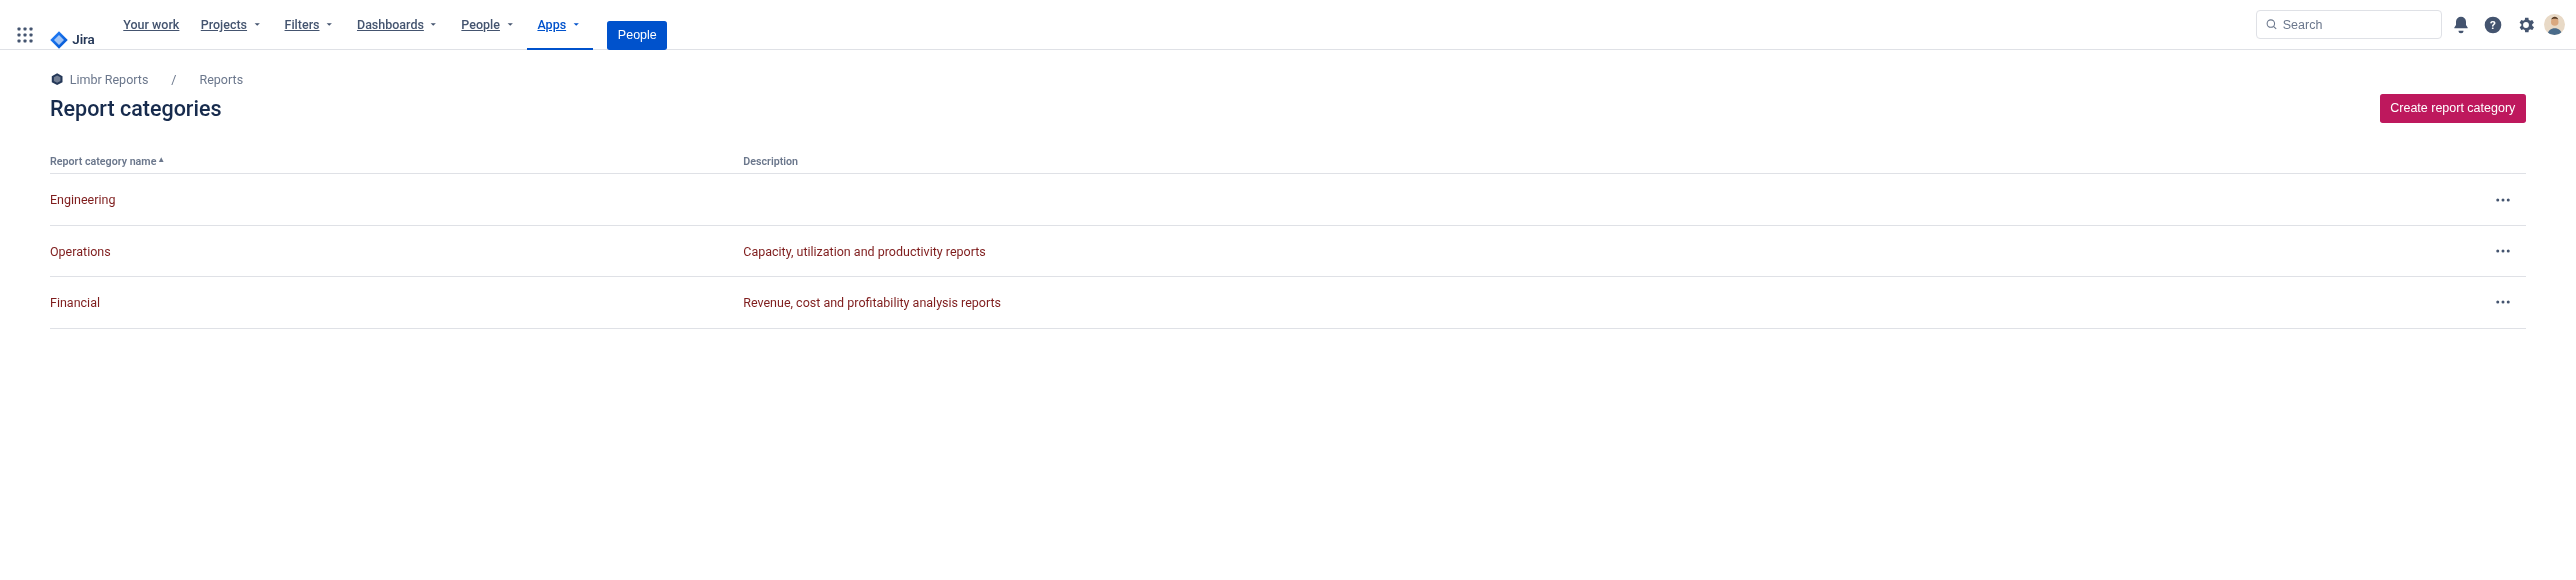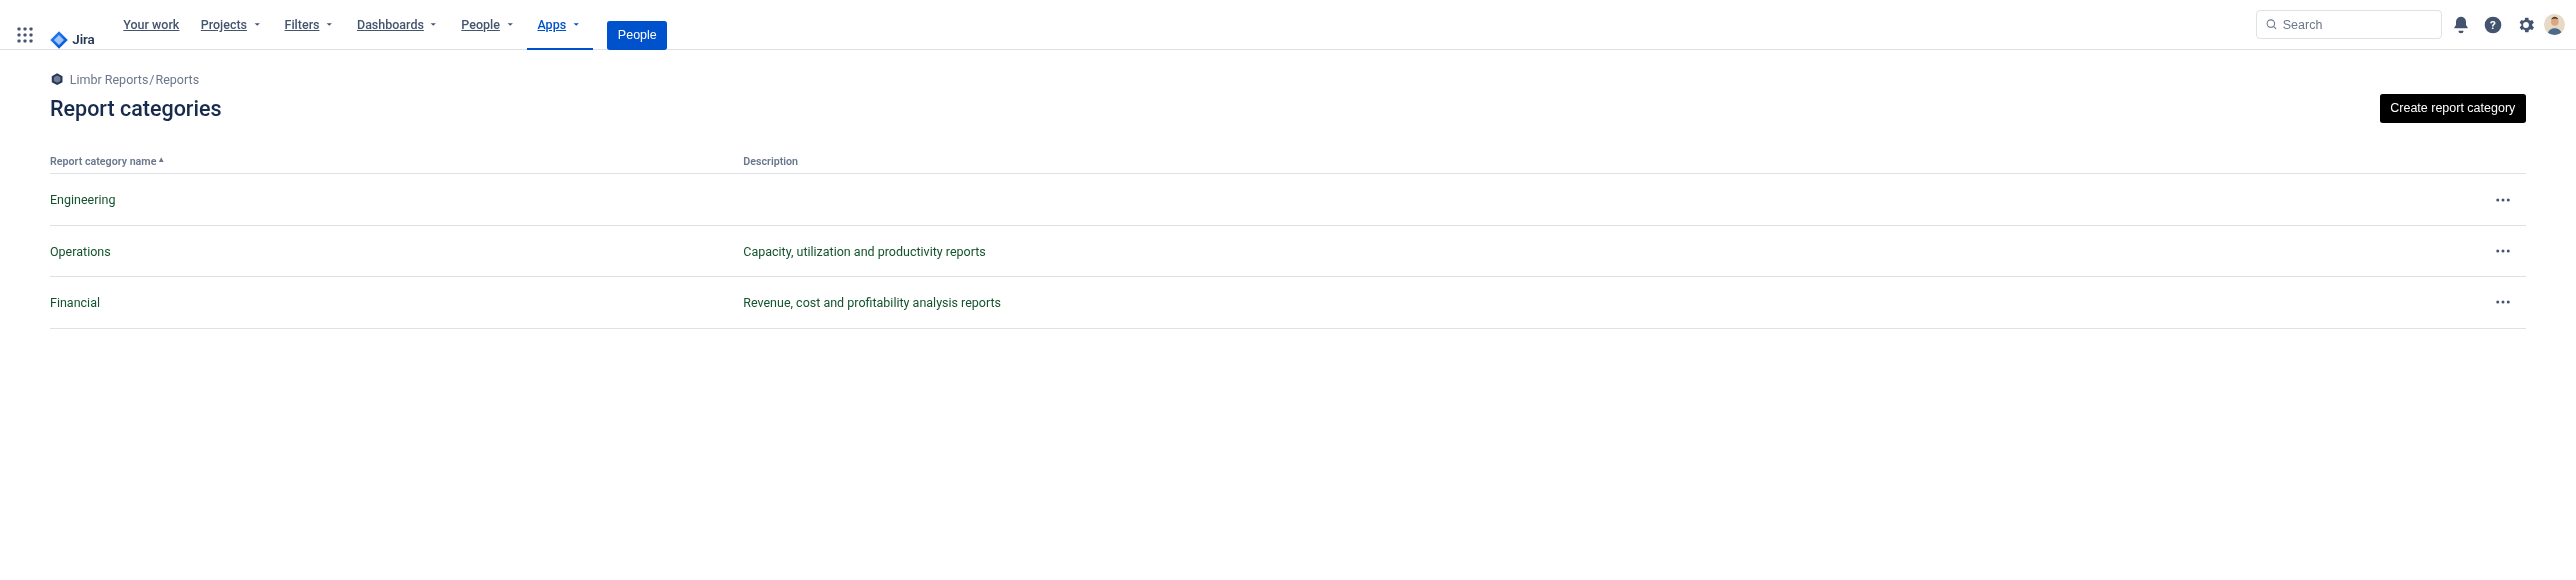--- a/index.html
+++ b/index.html
@@ -22,32 +22,32 @@
 
     .right-group { display:flex; align-items:center; gap:3.6px; }
     .search-box { display:flex; align-items:center; width:186px; height:29px; border:1.8px solid #dfe1e6; border-radius:4px; padding:0 7.2px; gap:5.4px; color:#7a869a; }
     .search-box input { border:none; outline:none; font-size:12.5px; width:100%; color:#172B4D; background:transparent; }
     .search-box input::placeholder { color:#6B778C; }
     .icon-btn { width:29px; height:29px; display:flex; align-items:center; justify-content:center; border-radius:50%; cursor:pointer; color:#44546F; }
     .avatar { width:21.5px; height:21.5px; border-radius:50%; overflow:hidden; cursor:pointer; }
 
     
     .content { padding:21.5px 50px; }
-    .breadcrumb { display:flex; align-items:center; gap:1px; color:#6B778C; font-size:12.5px; margin-bottom:7.2px; }
+    .breadcrumb { display:flex; align-items:center; gap:23px; color:#6B778C; font-size:12.5px; margin-bottom:7.2px; }
     .bc-item { display:flex; align-items:center; gap:5.4px; cursor:pointer; }
     .bc-sep { color:#6B778C; }
     .header-row { display:flex; align-items:center; justify-content:space-between; margin-bottom:27px; }
     .page-title { font-size:21.5px; font-weight:500; color:#172B4D; }
-    .primary-btn { background:#000000; color:#fff; border:none; border-radius:2.7px; padding:0 10.7px; height:29px; font-weight:500; font-size:12.5px; cursor:pointer; }
+    .primary-btn { background:#be185d; color:#fff; border:none; border-radius:2.7px; padding:0 10.7px; height:29px; font-weight:500; font-size:12.5px; cursor:pointer; }
 
     table { width:100%; border-collapse:collapse; }
     thead th { text-align:left; font-size:10.7px; font-weight:600; color:#6B778C; padding:5.4px 7.2px 5.4px 0; border-bottom:1.8px solid #dfe1e6; }
     thead th.sortable { cursor:pointer; }
     tbody tr { border-bottom:0.9px solid #dfe1e6; }
-    tbody td { padding:10.7px 7.2px 10.7px 0; color:#14532d; font-size:12.5px; vertical-align:middle; }
+    tbody td { padding:10.7px 7.2px 10.7px 0; color:#7f1d1d; font-size:12.5px; vertical-align:middle; }
     td.actions { width:38px; text-align:right; }
     .dots-btn { width:29px; height:29px; display:flex; align-items:center; justify-content:center; border-radius:2.7px; cursor:pointer; color:#44546F; }
     .sort-arrow { font-size:8px; vertical-align:text-top; margin-left:0.9px; }
 
     
     .hex-icon { width:14.3px; height:14.3px; display:inline-flex; align-items:center; justify-content:center; }
 
     
     .avatar svg { width:21.5px; height:21.5px; display:block; }
   </style>

